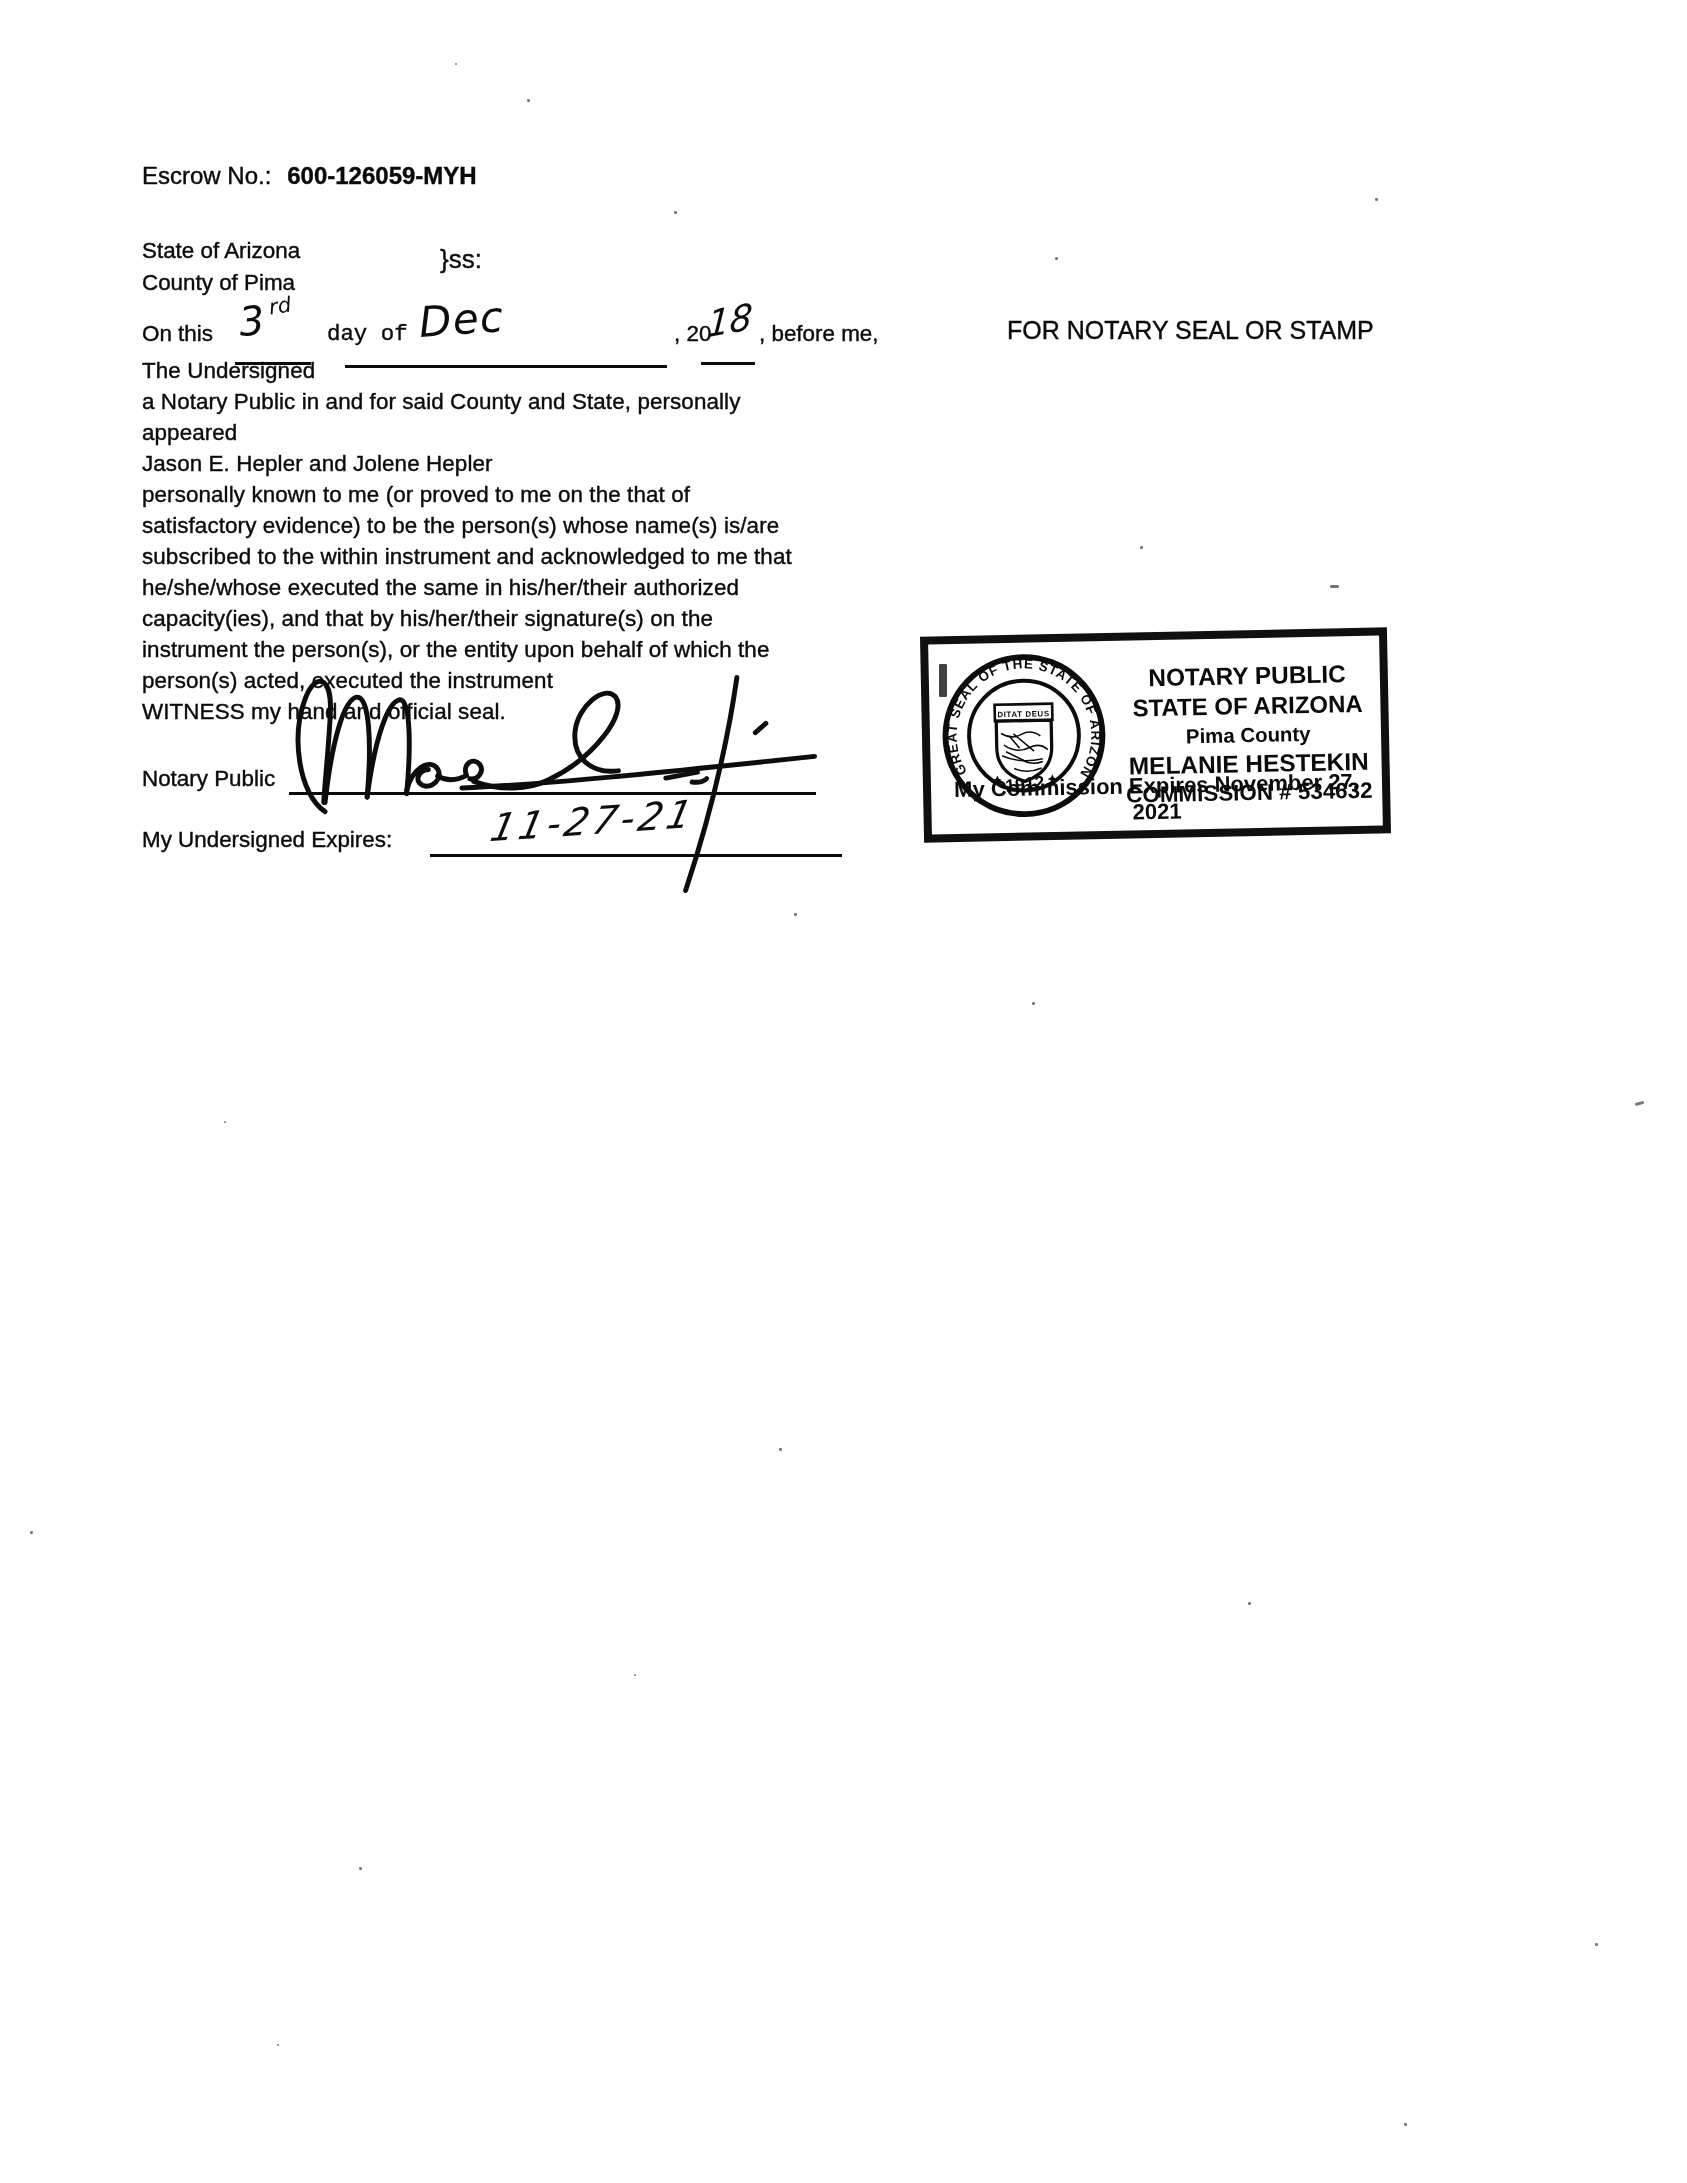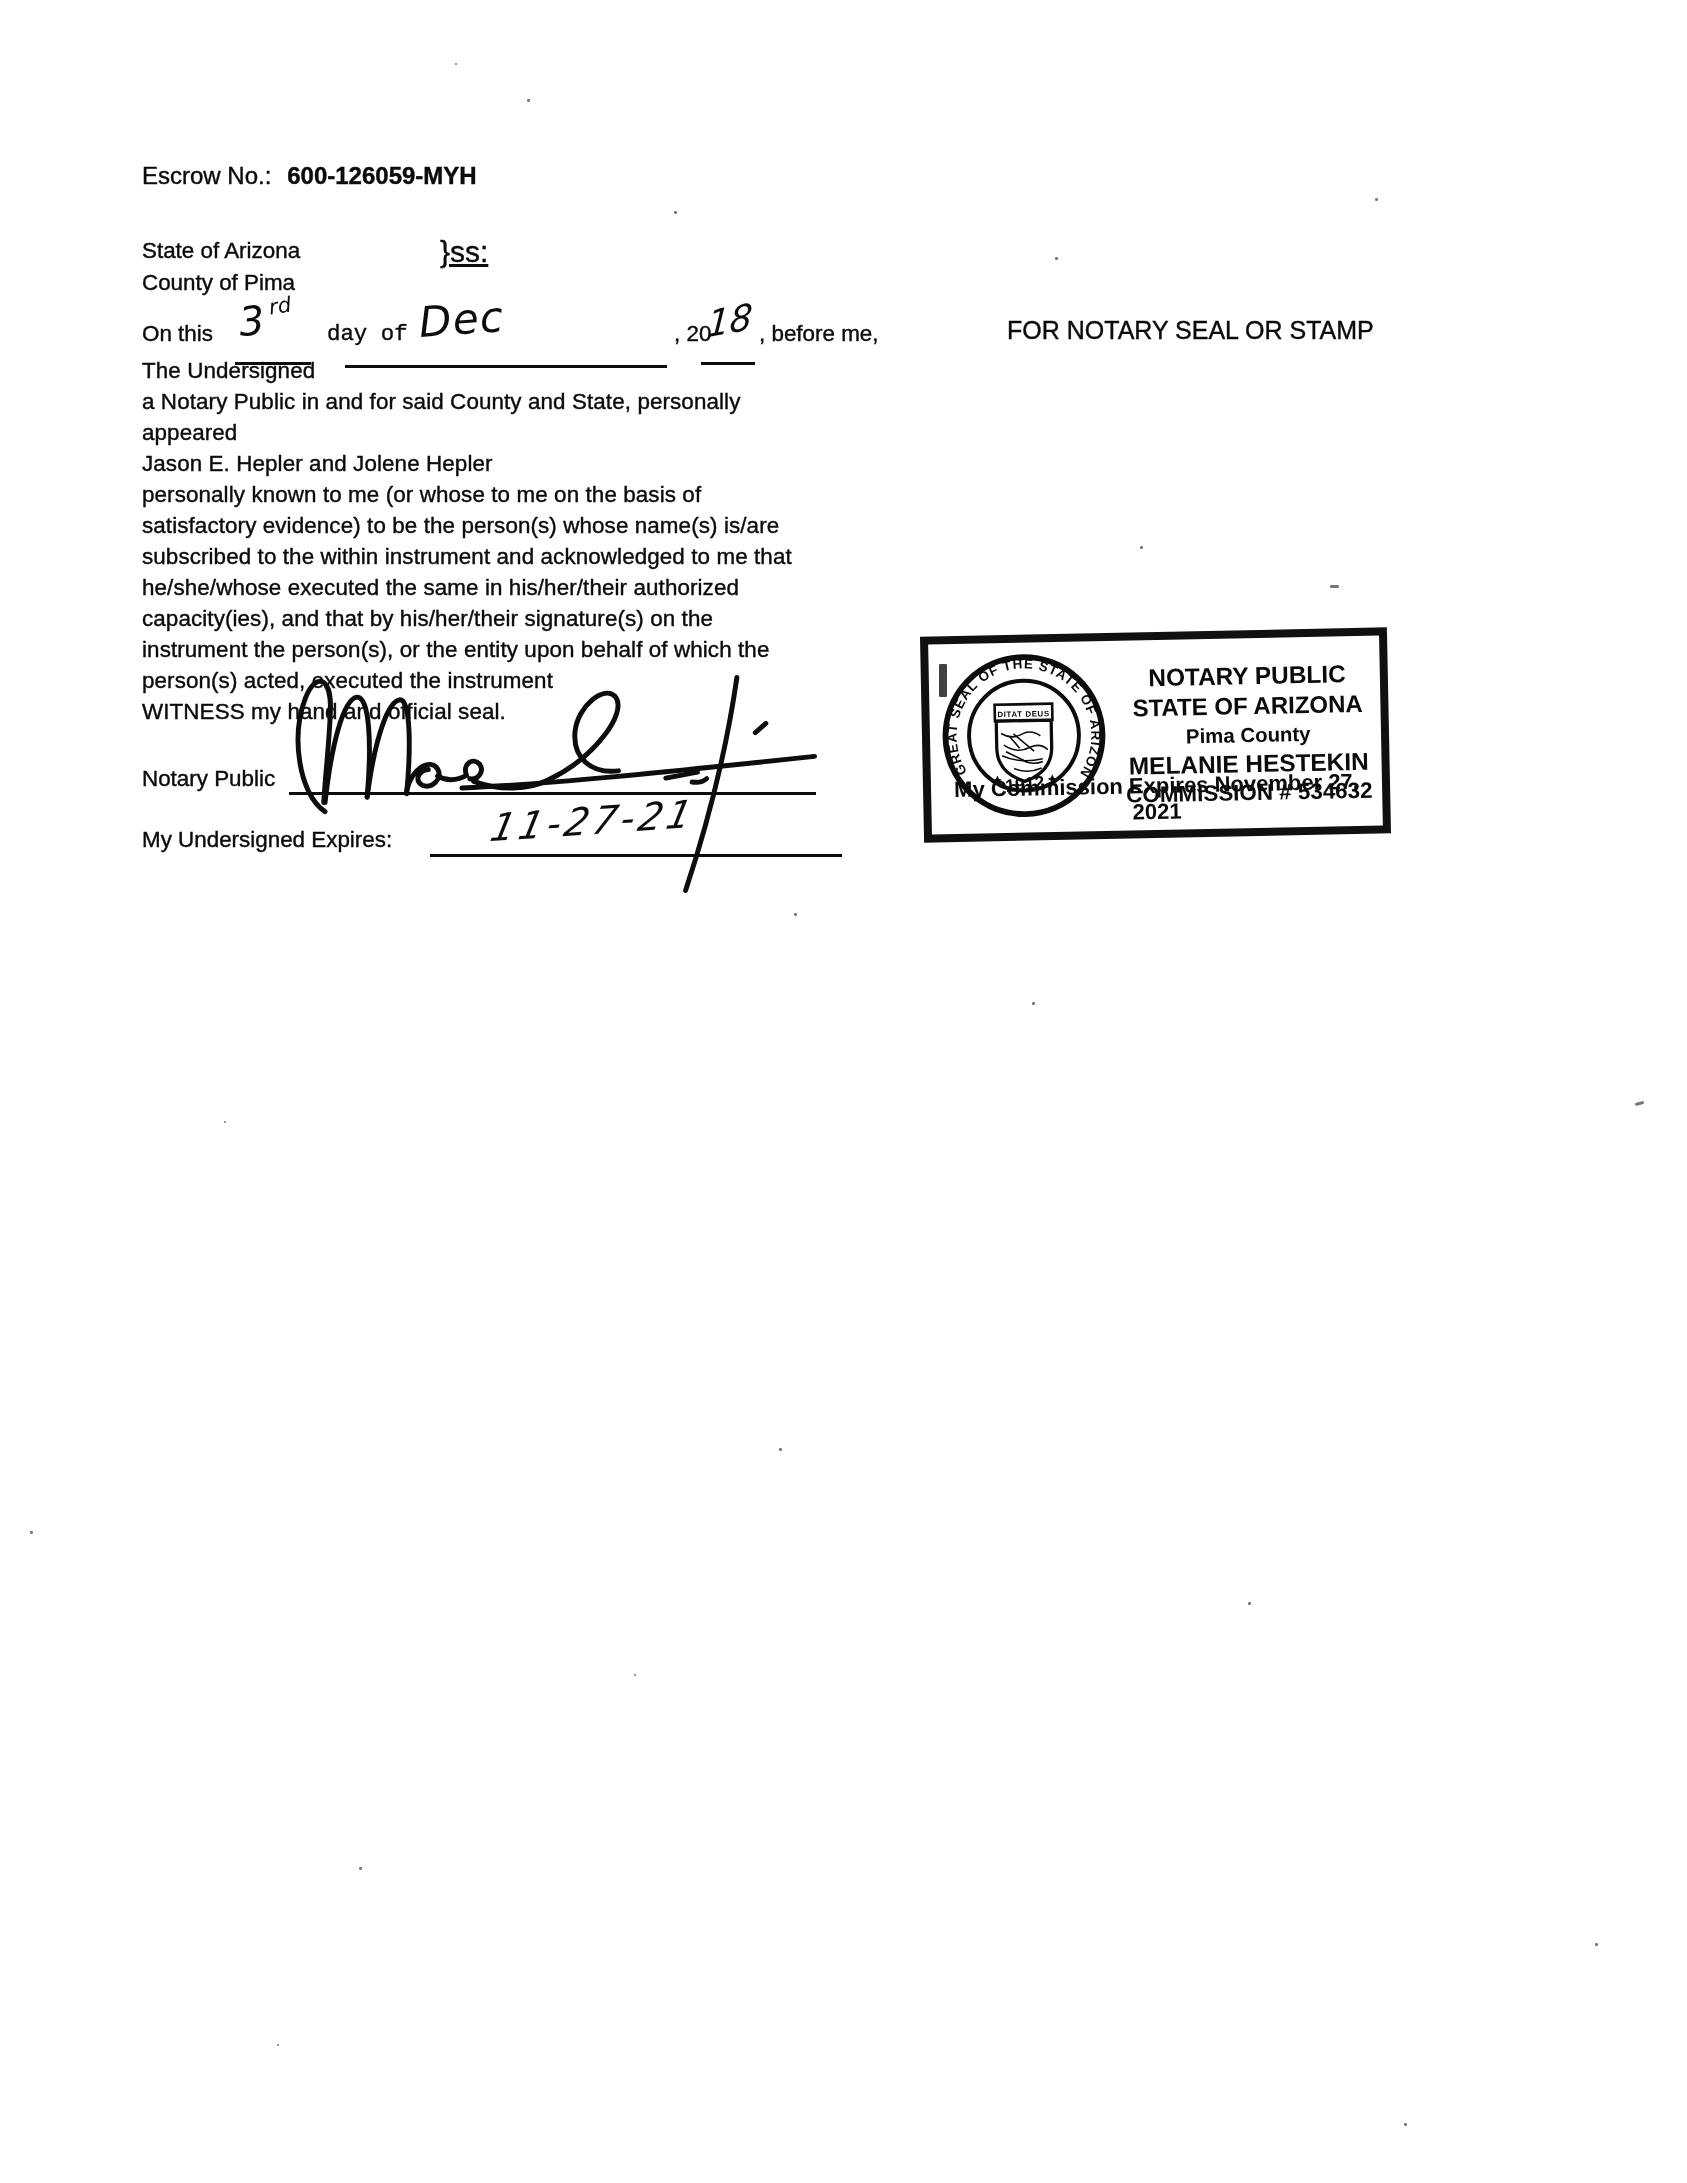--- a/index.html
+++ b/index.html
@@ -34,42 +34,42 @@
 
   <div class="abs scan" style="left:142px;top:162px;font-size:24px;">
     <span>Escrow No.:</span>
     <span style="font-weight:bold;margin-left:9.2px;">600-126059-MYH</span>
   </div>
 
   <div class="abs scan" style="left:142px;top:235px;font-size:22.4px;line-height:32px;">
     <div>State of Arizona</div>
     <div>County of Pima</div>
   </div>
-  <div class="abs scan" style="left:440px;top:235px;font-size:30px;text-decoration:underline;">}ss:</div>
+  <div class="abs scan" style="left:440px;top:244px;font-size:26px;">}ss:</div>
 
   <div class="abs scan" style="left:142px;top:321px;font-size:22.4px;">On this</div>
   <div class="abs hand" style="left:239px;top:298px;font-size:40px;transform:rotate(-5deg);">3</div>
   <div class="abs hand" style="left:269px;top:294px;font-size:21px;transform:rotate(-8deg);">rd</div>
   <div class="rule" style="left:235px;top:362px;width:76px;height:2.6px;"></div>
   <div class="abs scan" style="left:327px;top:321px;font-size:22.4px;font-family:Liberation Mono, monospace;">day of</div>
   <div class="rule" style="left:345px;top:365px;width:322px;height:3.3px;"></div>
   <div class="abs hand" style="left:419px;top:295px;font-size:42px;transform:rotate(-4deg);letter-spacing:1.3px;">Dec</div>
   <div class="abs scan" style="left:674px;top:321px;font-size:22.4px;">, 20</div>
   <div class="abs hand" style="left:707px;top:300px;font-size:36px;transform:rotate(-10deg) skewX(-14deg);">18</div>
   <div class="rule" style="left:701px;top:362px;width:54px;height:2.6px;"></div>
   <div class="abs scan" style="left:759px;top:321px;font-size:22.4px;">, before me,</div>
 
   <div class="abs scan" style="left:1007px;top:316px;font-size:25px;">FOR NOTARY SEAL OR STAMP</div>
 
   <div class="abs scan body-par" style="left:142px;top:355px;width:844px;">
     <div>The Undersigned</div>
     <div>a Notary Public in and for said County and State, personally</div>
     <div>appeared</div>
     <div>Jason E. Hepler and Jolene Hepler</div>
-    <div>personally known to me (or whose to me on the basis of</div>
+    <div>personally known to me (or proved to me on the that of</div>
     <div>satisfactory evidence) to be the person(s) whose name(s) is/are</div>
     <div>subscribed to the within instrument and acknowledged to me that</div>
     <div>he/she/whose executed the same in his/her/their authorized</div>
     <div>capacity(ies), and that by his/her/their signature(s) on the</div>
     <div>instrument the person(s), or the entity upon behalf of which the</div>
     <div>person(s) acted, executed the instrument</div>
     <div>WITNESS my hand and official seal.</div>
   </div>
 
   <div class="abs scan" style="left:142px;top:766px;font-size:22.4px;">Notary Public</div>

